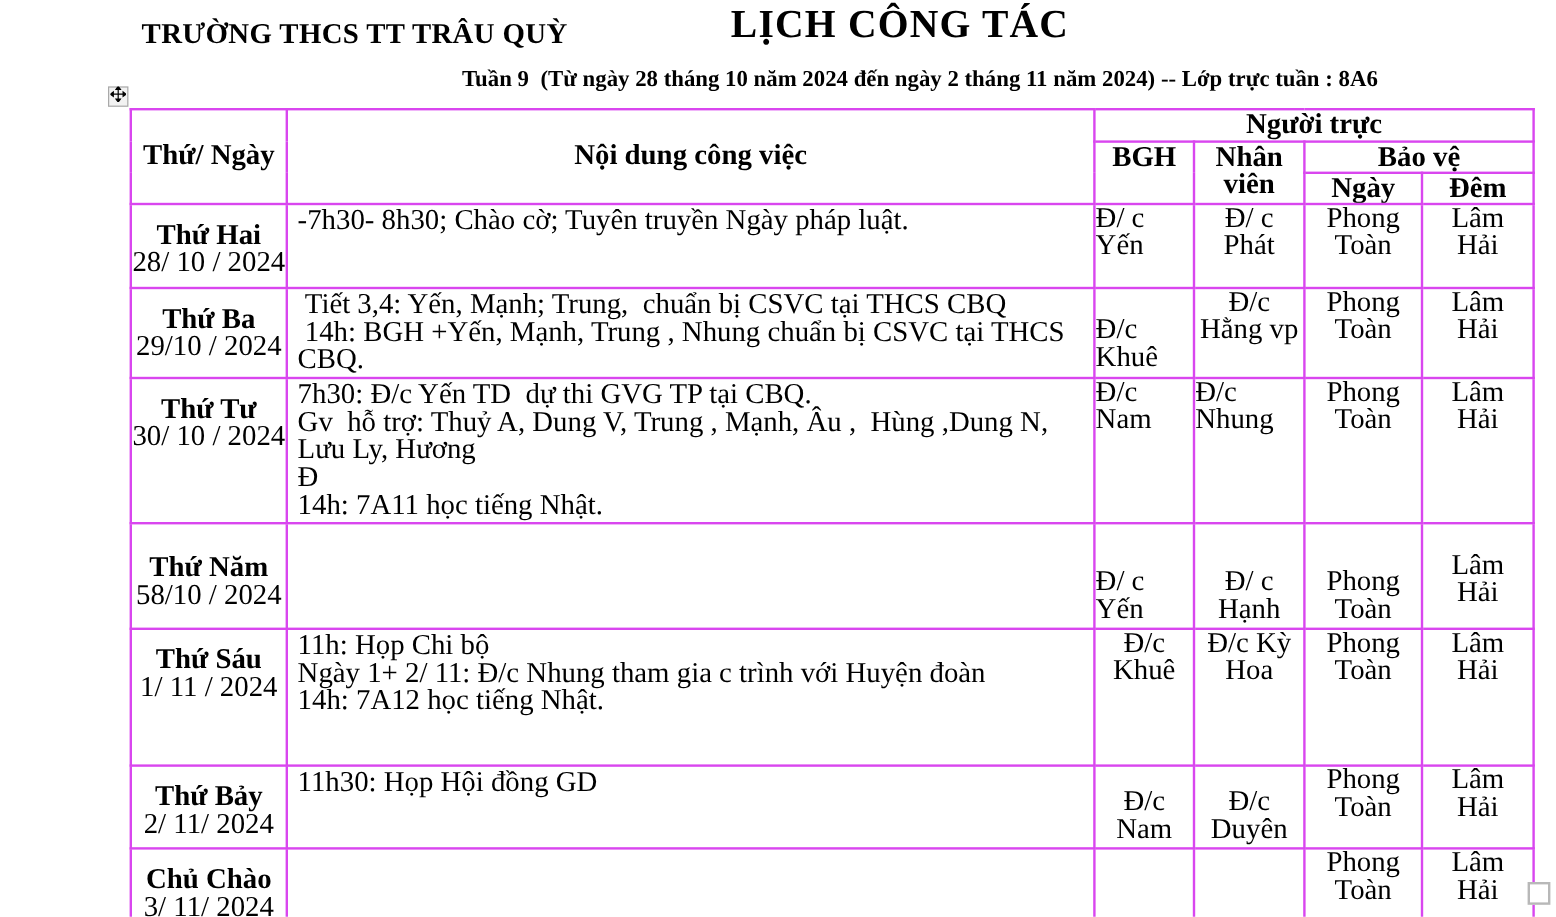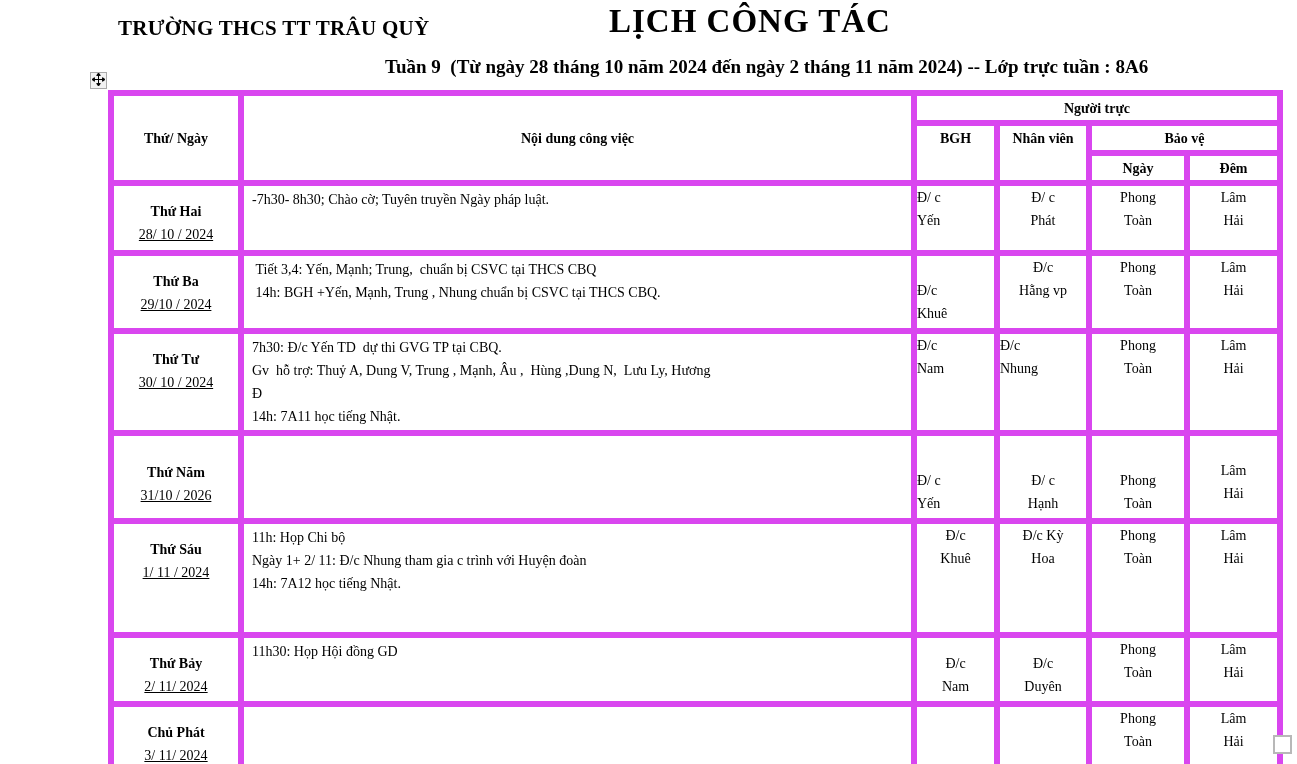--- a/index.html
+++ b/index.html
@@ -2,21 +2,21 @@
 <html><head>
 <meta charset="utf-8">
 <style>
   html,body { margin:0; padding:0; background:#ffffff; }
   body {
     width:1297px; height:764px; position:relative; overflow:hidden;
     font-family:"Liberation Serif", serif; color:#000;
   }
   .school-name {
     position:absolute; left:118px; top:16px;
-    font-size:21px; font-weight:bold; letter-spacing:.3px; white-space:pre;
+    font-size:24px; font-weight:bold; letter-spacing:.3px; white-space:pre;
   }
   .doc-title {
     position:absolute; left:609px; top:3px;
     font-size:33px; font-weight:bold; letter-spacing:1px; white-space:pre;
   }
   .doc-subtitle {
     position:absolute; left:385px; top:56px;
     font-size:19px; font-weight:bold; white-space:pre;
   }
   
@@ -28,28 +28,28 @@
   
   .resize-handle {
     position:absolute; left:1273px; top:735px; width:19px; height:19px;
     border:2px solid #b8b8b8; background:#fff; box-sizing:border-box; cursor:nwse-resize;
   }
   table.schedule {
     position:absolute; left:108px; top:90px;
     border-collapse:collapse; table-layout:fixed; width:1169px;
   }
   .schedule th, .schedule td {
-    border:6px solid #d946ef; padding:0; margin:0;
-    font-size:14px; line-height:23px; overflow:hidden;
+    border:2px solid #d946ef; padding:0; margin:0;
+    font-size:24px; line-height:23px; overflow:hidden;
   }
   .schedule th { font-weight:bold; text-align:center; vertical-align:top; padding-top:1px; }
   th.v-mid { vertical-align:middle; padding-top:0; }
   td.day-cell { text-align:center; vertical-align:top; padding-top:14px; }
   td.day-cell .day-name { font-weight:bold; white-space:pre; }
-  td.day-cell .day-date { white-space:pre;text-decoration:underline; }
+  td.day-cell .day-date { white-space:pre; }
   td.day-cell.day-lower { padding-top:25px; }
   td.content-cell {
     vertical-align:top; text-align:left;
     padding:2px 6px 2px 8px; white-space:pre-wrap;
   }
   td.duty { white-space:pre-wrap; padding-top:0; padding-bottom:3px; }
   .al-left   { text-align:left; padding-left:9px; }
   .al-center { text-align:center; }
   .va-top    { vertical-align:top; }
   .va-bottom { vertical-align:bottom; }
@@ -148,21 +148,21 @@
     <td class="duty al-left va-top">Đ/c
 Nhung</td>
     <td class="duty al-center va-top">Phong
 Toàn</td>
     <td class="duty al-center va-top">Lâm
 Hải</td>
   </tr>
       <tr style="height: 88px; margin-left: 33px;">
     <td class="day-cell day-lower">
       <div class="day-name">Thứ Năm</div>
-      <div class="day-date">31/10 / 2026</div>
+      <div class="day-date">58/10 / 2024</div>
     </td>
     <td class="content-cell"></td>
     <td class="duty al-left va-bottom">Đ/ c
 Yến</td>
     <td class="duty al-center va-bottom">Đ/ c
 Hạnh</td>
     <td class="duty al-center va-bottom">Phong
 Toàn</td>
     <td class="duty al-center va-top">
 Lâm
@@ -195,21 +195,21 @@
 Nam</td>
     <td class="duty al-center va-bottom">Đ/c
 Duyên</td>
     <td class="duty al-center va-top">Phong
 Toàn</td>
     <td class="duty al-center va-top">Lâm
 Hải</td>
   </tr>
       <tr style="height: 92px;">
     <td class="day-cell">
-      <div class="day-name">Chủ Phát</div>
+      <div class="day-name">Chủ Chào</div>
       <div class="day-date">3/ 11/ 2024</div>
     </td>
     <td class="content-cell"></td>
     <td class="duty al-center va-top"></td>
     <td class="duty al-center va-top"></td>
     <td class="duty al-center va-top">Phong
 Toàn</td>
     <td class="duty al-center va-top">Lâm
 Hải</td>
   </tr>

